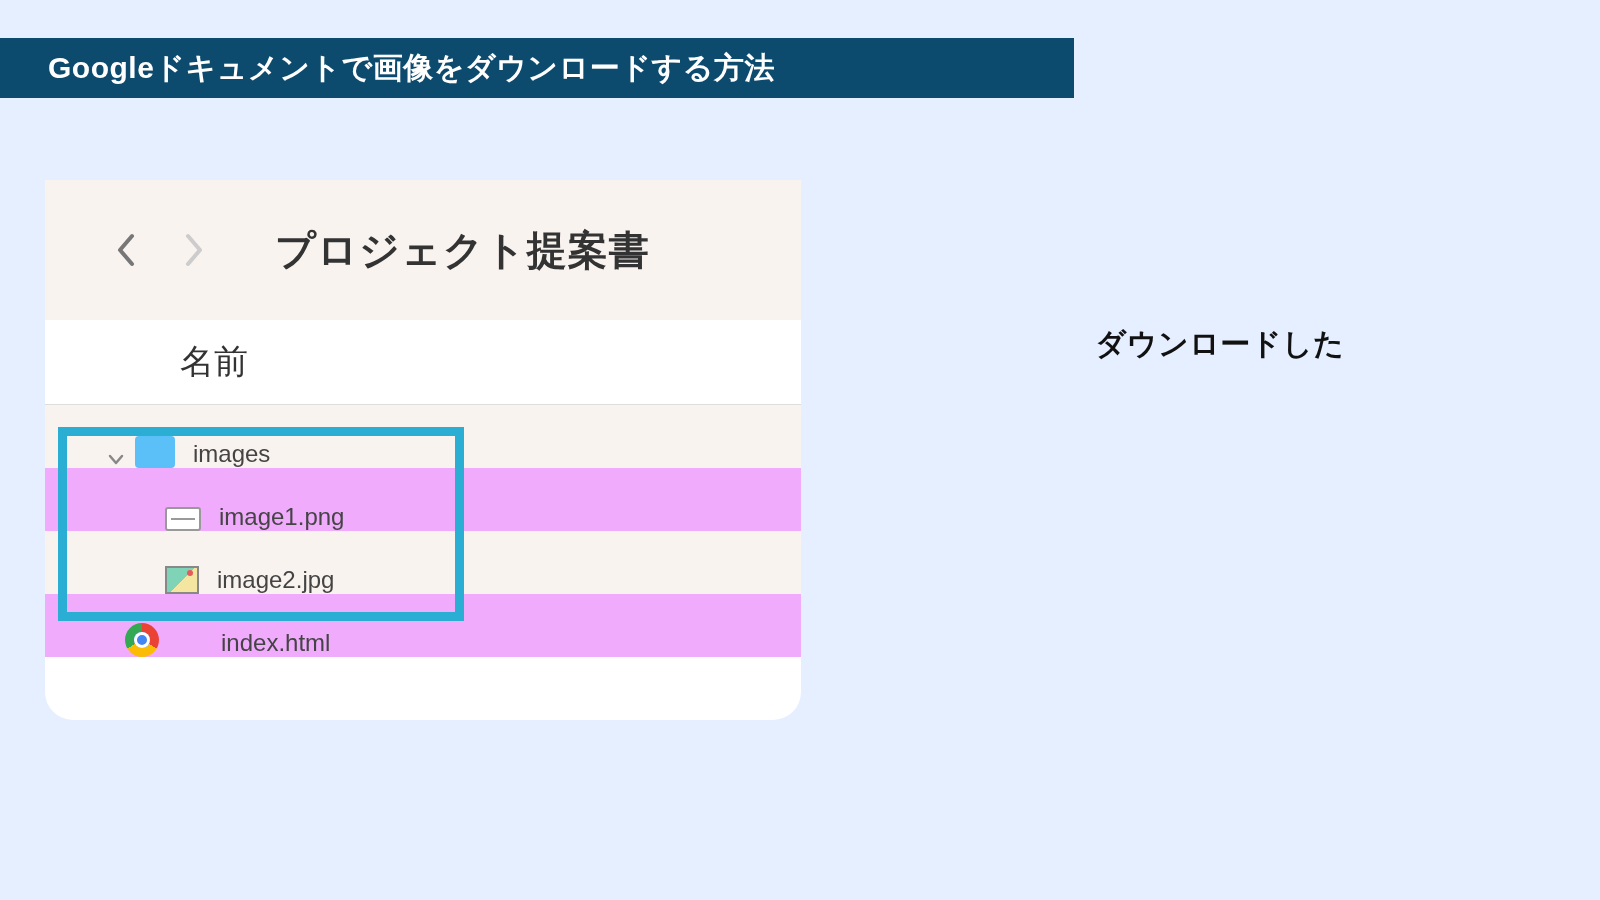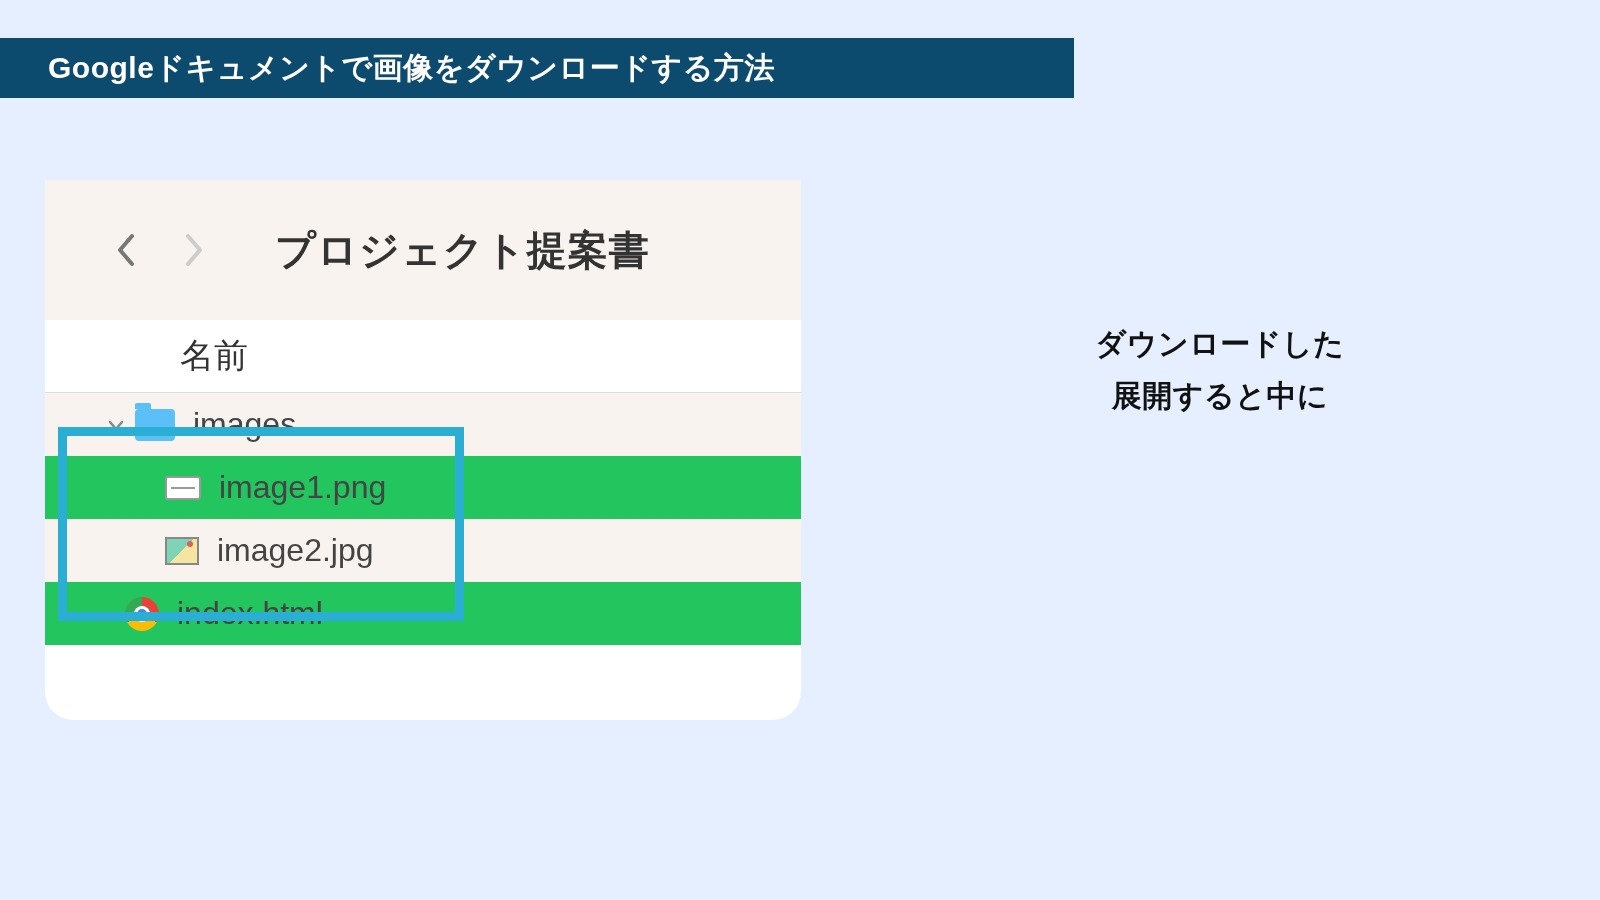--- a/index.html
+++ b/index.html
@@ -50,38 +50,38 @@
       margin-right: 30px;
     }
     .folder-title {
       font-size: 40px;
       font-weight: 600;
       color: #333;
       margin-left: 30px;
       letter-spacing: 1px;
     }
     .name-header {
-      height: 73px;
+      height: 85px;
       border-bottom: 1px solid #ddd;
       display: flex;
       align-items: center;
       padding-left: 135px;
       font-size: 34px;
       color: #333;
     }
     .file-row {
       height: 63px;
       display: flex;
-      align-items: center;
-      font-size: 32px;
+      align-items: flex-end;
+      font-size: 24px;
       color: #444;
       padding-left: 50px;
     }
     .file-row.stripe { background: #f9f3f0; }
-    .file-row:not(.stripe) { background: #22c55e; }
+    .file-row:not(.stripe) { background: #f0abfc; }
     .chev-icon { margin-right: 10px; display:flex; align-items:center; }
     .folder-icon {
       width: 40px; height: 32px; background: #5bc0f8; border-radius: 4px; margin-right: 18px;
       position: relative;
     }
     .folder-icon::before { content:""; position:absolute; top:-6px; left:0; width:16px; height:6px; background:#5bc0f8; border-radius:2px 2px 0 0; }
     .png-icon {
       width: 36px; height: 24px; border: 2px solid #999; background: #fff; margin-right: 18px; border-radius:3px;
       position:relative;
     }
@@ -112,21 +112,21 @@
       width: 700px;
       text-align: center;
       font-size: 30px;
       font-weight: 600;
       color: #111;
       line-height: 1.72;
       letter-spacing: 0.5px;
     }
     .row-images { padding-left: 62px; }
     .row-child { padding-left: 120px; }
-    .row-root { padding-left: 80px; }
+    .row-root { padding-left: 80px; gap: 44px; }
   </style>
 </head>
 <body>
 
 <div class="title-bar">
   <span>Googleドキュメントで画像をダウンロードする方法</span>
 </div>
 
 <div class="file-browser">
   <div class="browser-header">
@@ -170,14 +170,13 @@
   <div class="file-row row-root">
     <span class="chrome-icon"></span>
     <span>index.html</span>
   </div>
 
   <div class="highlight-box"></div>
 </div>
 
 <div class="explanation">
   <div>ダウンロードした</div>
-  <div>展開すると中に</div>
 </div>
 
 </body></html>

